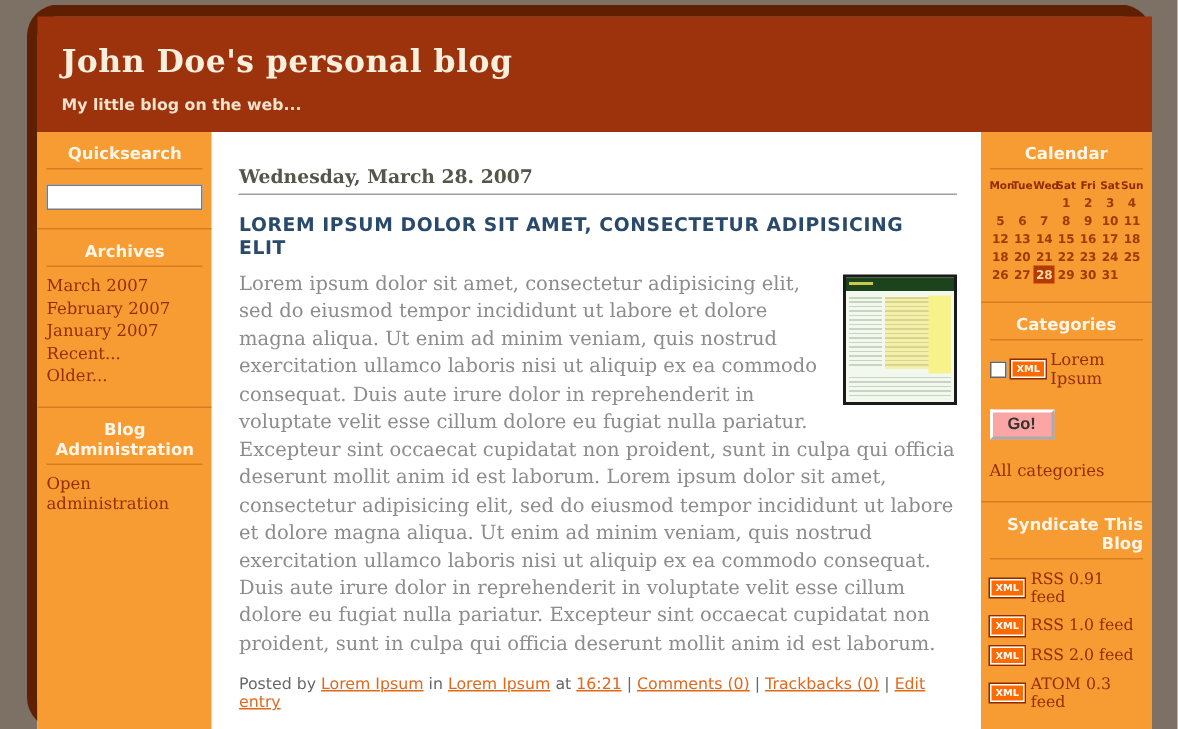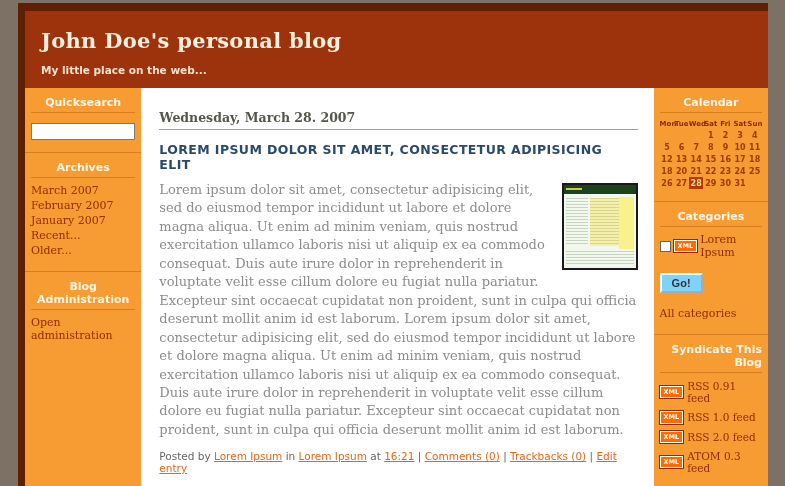--- a/index.html
+++ b/index.html
@@ -1,20 +1,20 @@
 <!DOCTYPE html>
 <html><head>
 <meta charset="utf-8">
 <style>
   * { margin:0; padding:0; box-sizing:border-box; }
   html,body { width:785px; height:486px; overflow:hidden; }
   body { background:#7C7164; font-family:"DejaVu Sans", sans-serif; }
 
   .page { margin:3px 0 0 18px; width:750px;
-          border-top:8px solid #5E1F02; border-left:7px solid #5E1F02; }
+          border-top:8px solid #5E1F02; border-left:7px solid #5E1F02;border-radius:21px; }
 
   
   .header { background:#9C330C; height:77px; padding:17px 0 0 16px; }
   .blog-title { font-family:"DejaVu Serif", serif; font-size:21px; font-weight:bold;
                 color:#F9EFDC; letter-spacing:.3px; }
   .blog-subtitle { margin-top:11px; font-size:10.5px; font-weight:bold; color:#F4E2CC; }
 
   
   .columns { display:flex; background:#fff; height:398px; overflow:hidden; }
   .sidebar { background:#F79B33; }
@@ -44,21 +44,21 @@
   table.cal th { font-size:7px; font-weight:bold; color:#8E2B00; padding:1px 0; }
   table.cal td { font-size:8px; font-weight:bold; color:#A03A00; text-align:center; padding:1.5px 0; }
   table.cal td.active { background:#B53A00; color:#FFD9A0; }
 
   
   .cat-row { display:flex; align-items:center; gap:3px; margin:6px 0 10px; }
   .checkbox { width:11px; height:11px; background:#fff; border:1px solid #666; flex:none; }
   .xml-badge { display:inline-block; background:#FF6A00; color:#fff; font-size:6.5px;
                font-weight:bold; line-height:1; padding:2px 3px; border:1px solid #fff;
                box-shadow:0 0 0 1px #8E2B00; flex:none; }
-  .go-btn { font-size:11px; font-weight:bold; color:#333; background:#7dd3fc;
+  .go-btn { font-size:11px; font-weight:bold; color:#333; background:#fca5a5;
             border:2px outset #fff; padding:2px 10px; margin:4px 0 12px; cursor:pointer; }
 
   
   .feed-row { display:flex; align-items:center; gap:4px; margin:7px 0; }
   .feed-row .sb-link { margin:0; font-size:10.5px; }
 
   
   .date-header { font-family:"DejaVu Serif", serif; font-size:12.5px; font-weight:bold;
                  color:#55554A; padding-bottom:4px; border-bottom:1px solid #9E9E9E;
                  margin-bottom:12px; }
@@ -82,21 +82,21 @@
   .thumb .t-l2 { position:absolute; left:2px; top:66px; width:68px; height:15px;
         background-image:repeating-linear-gradient(to bottom,#C7D4C2 0,#C7D4C2 1px,transparent 1px,transparent 3px); }
 </style>
 </head>
 <body>
 
 <div class="page">
 
   <div class="header">
     <div class="blog-title">John Doe's personal blog</div>
-    <div class="blog-subtitle">My little place on the web...</div>
+    <div class="blog-subtitle">My little blog on the web...</div>
   </div>
 
   <div class="columns">
 
     <div class="sidebar sidebar-left">
       <div class="sb-section">
         <div class="sb-heading">Quicksearch</div>
         <input class="search-input" type="text" value="" style="">
       </div>
       <div class="sb-section">

